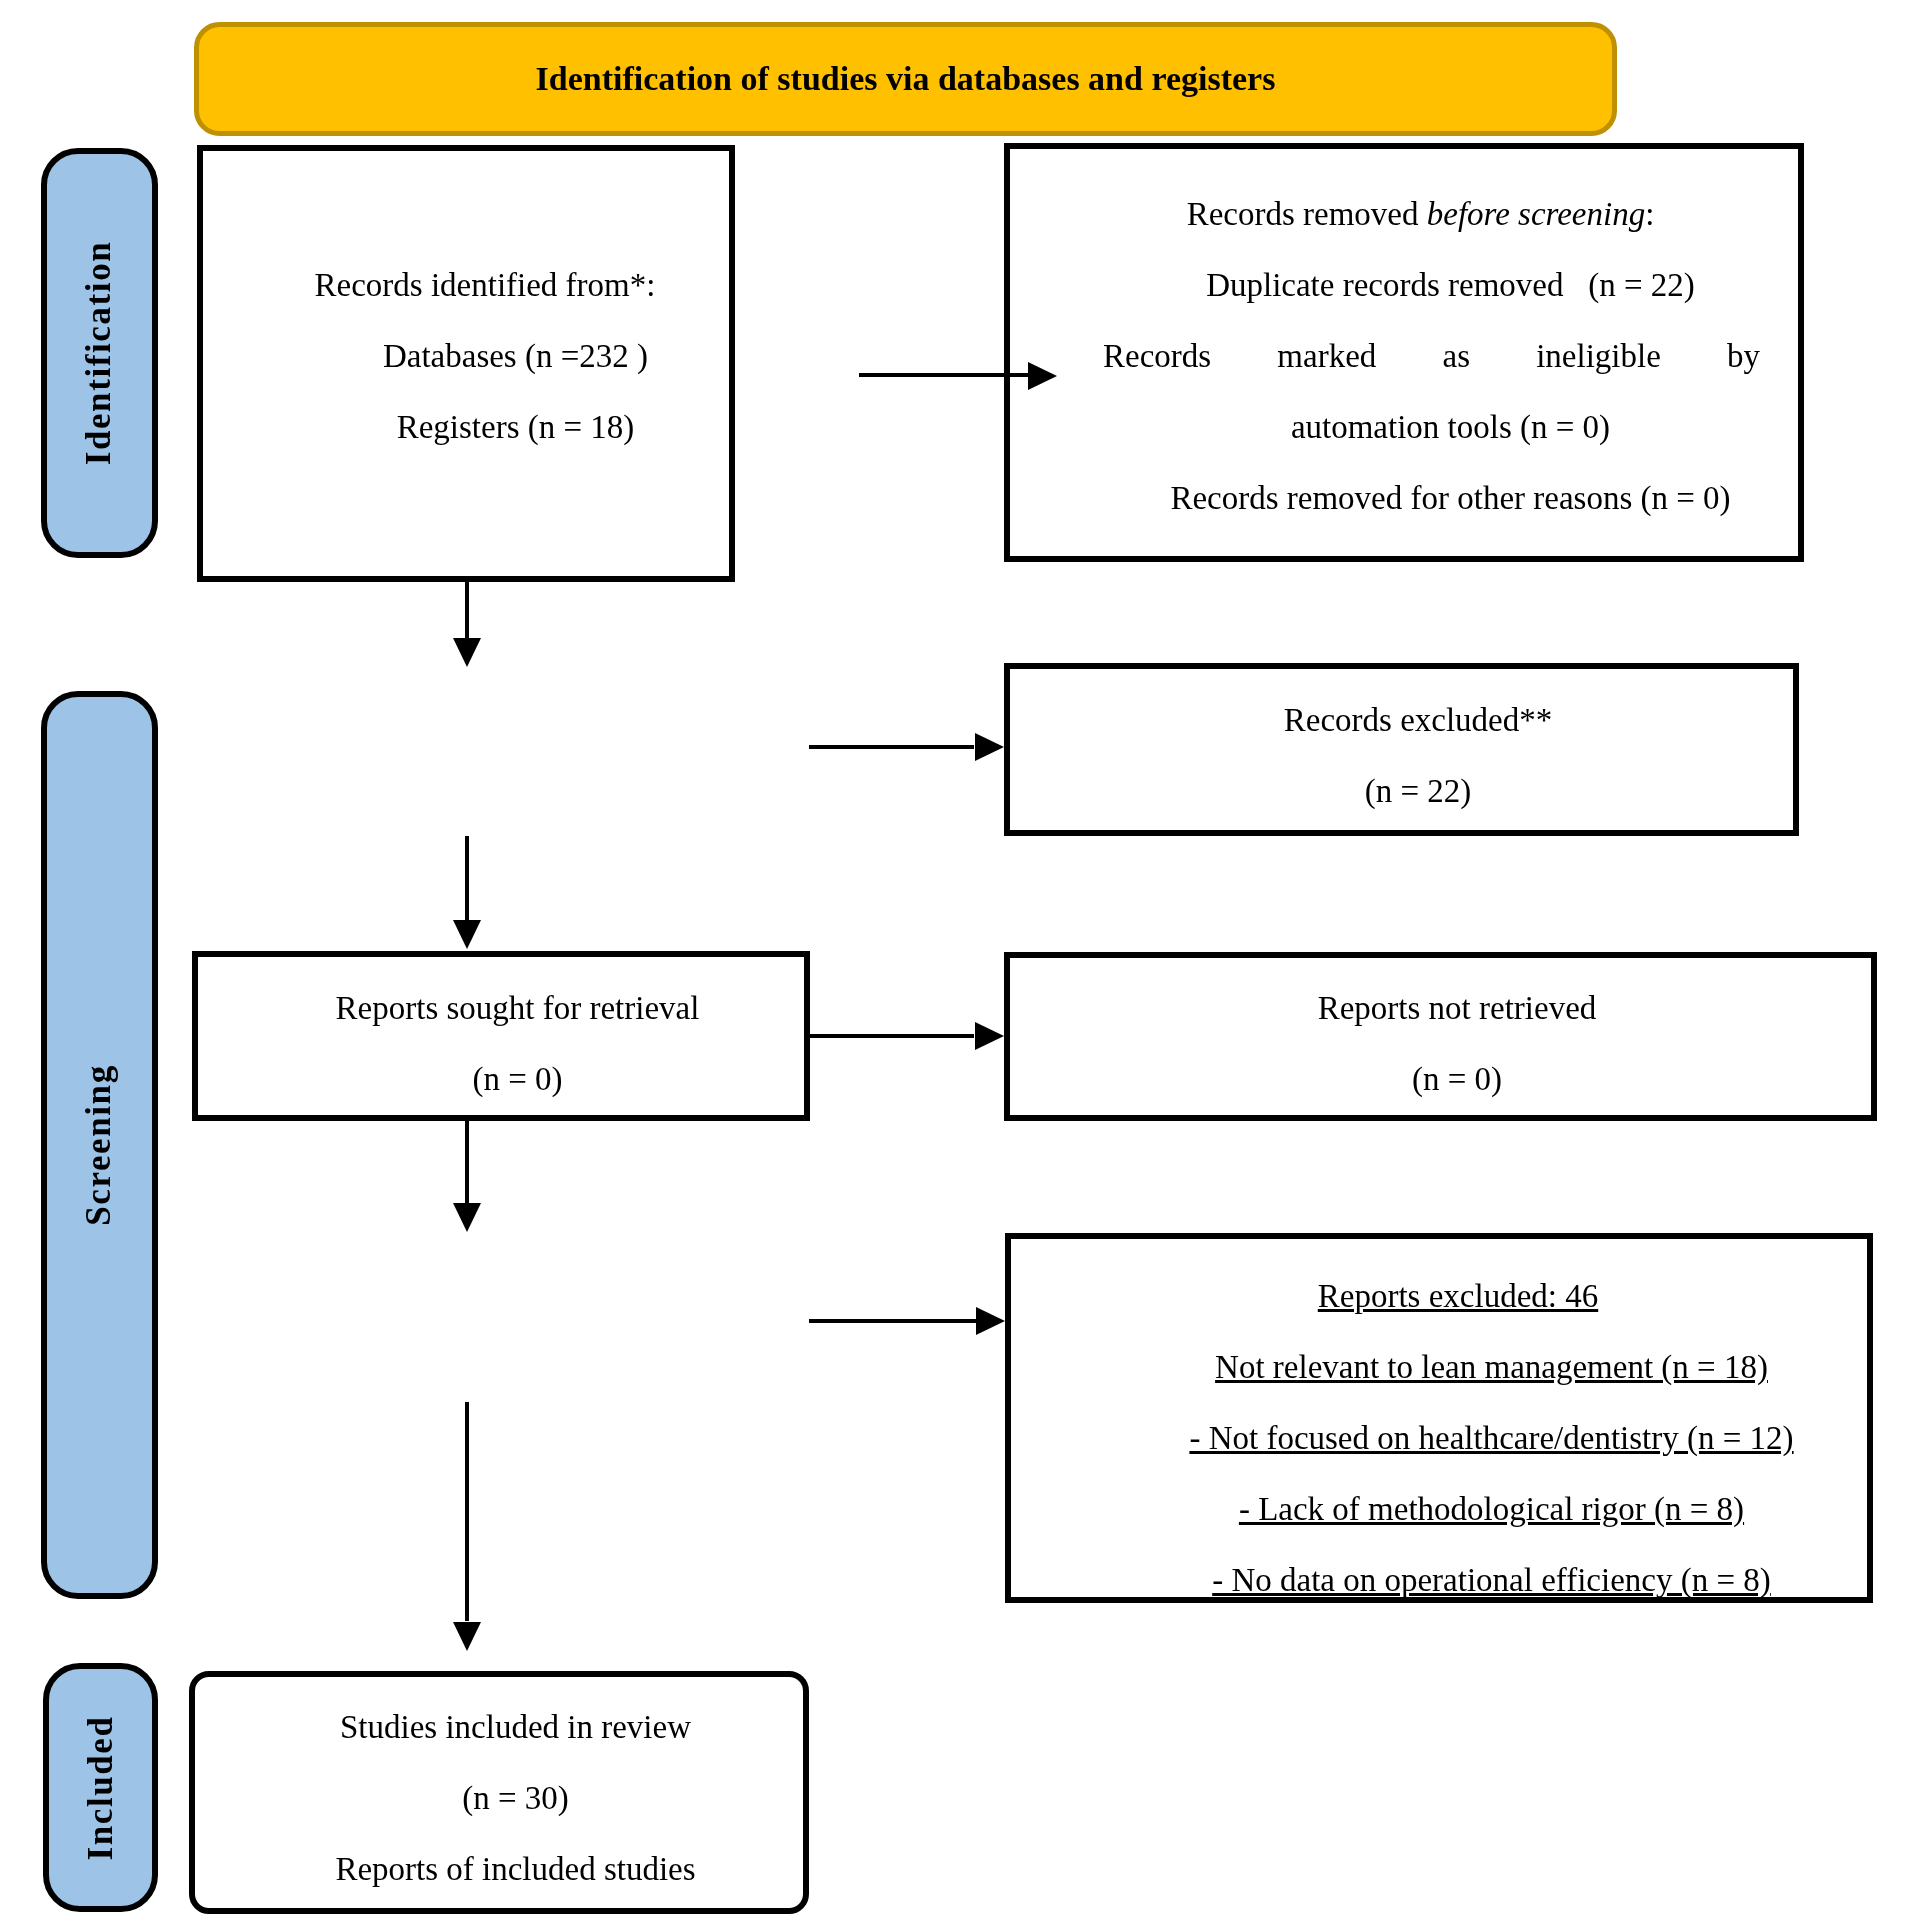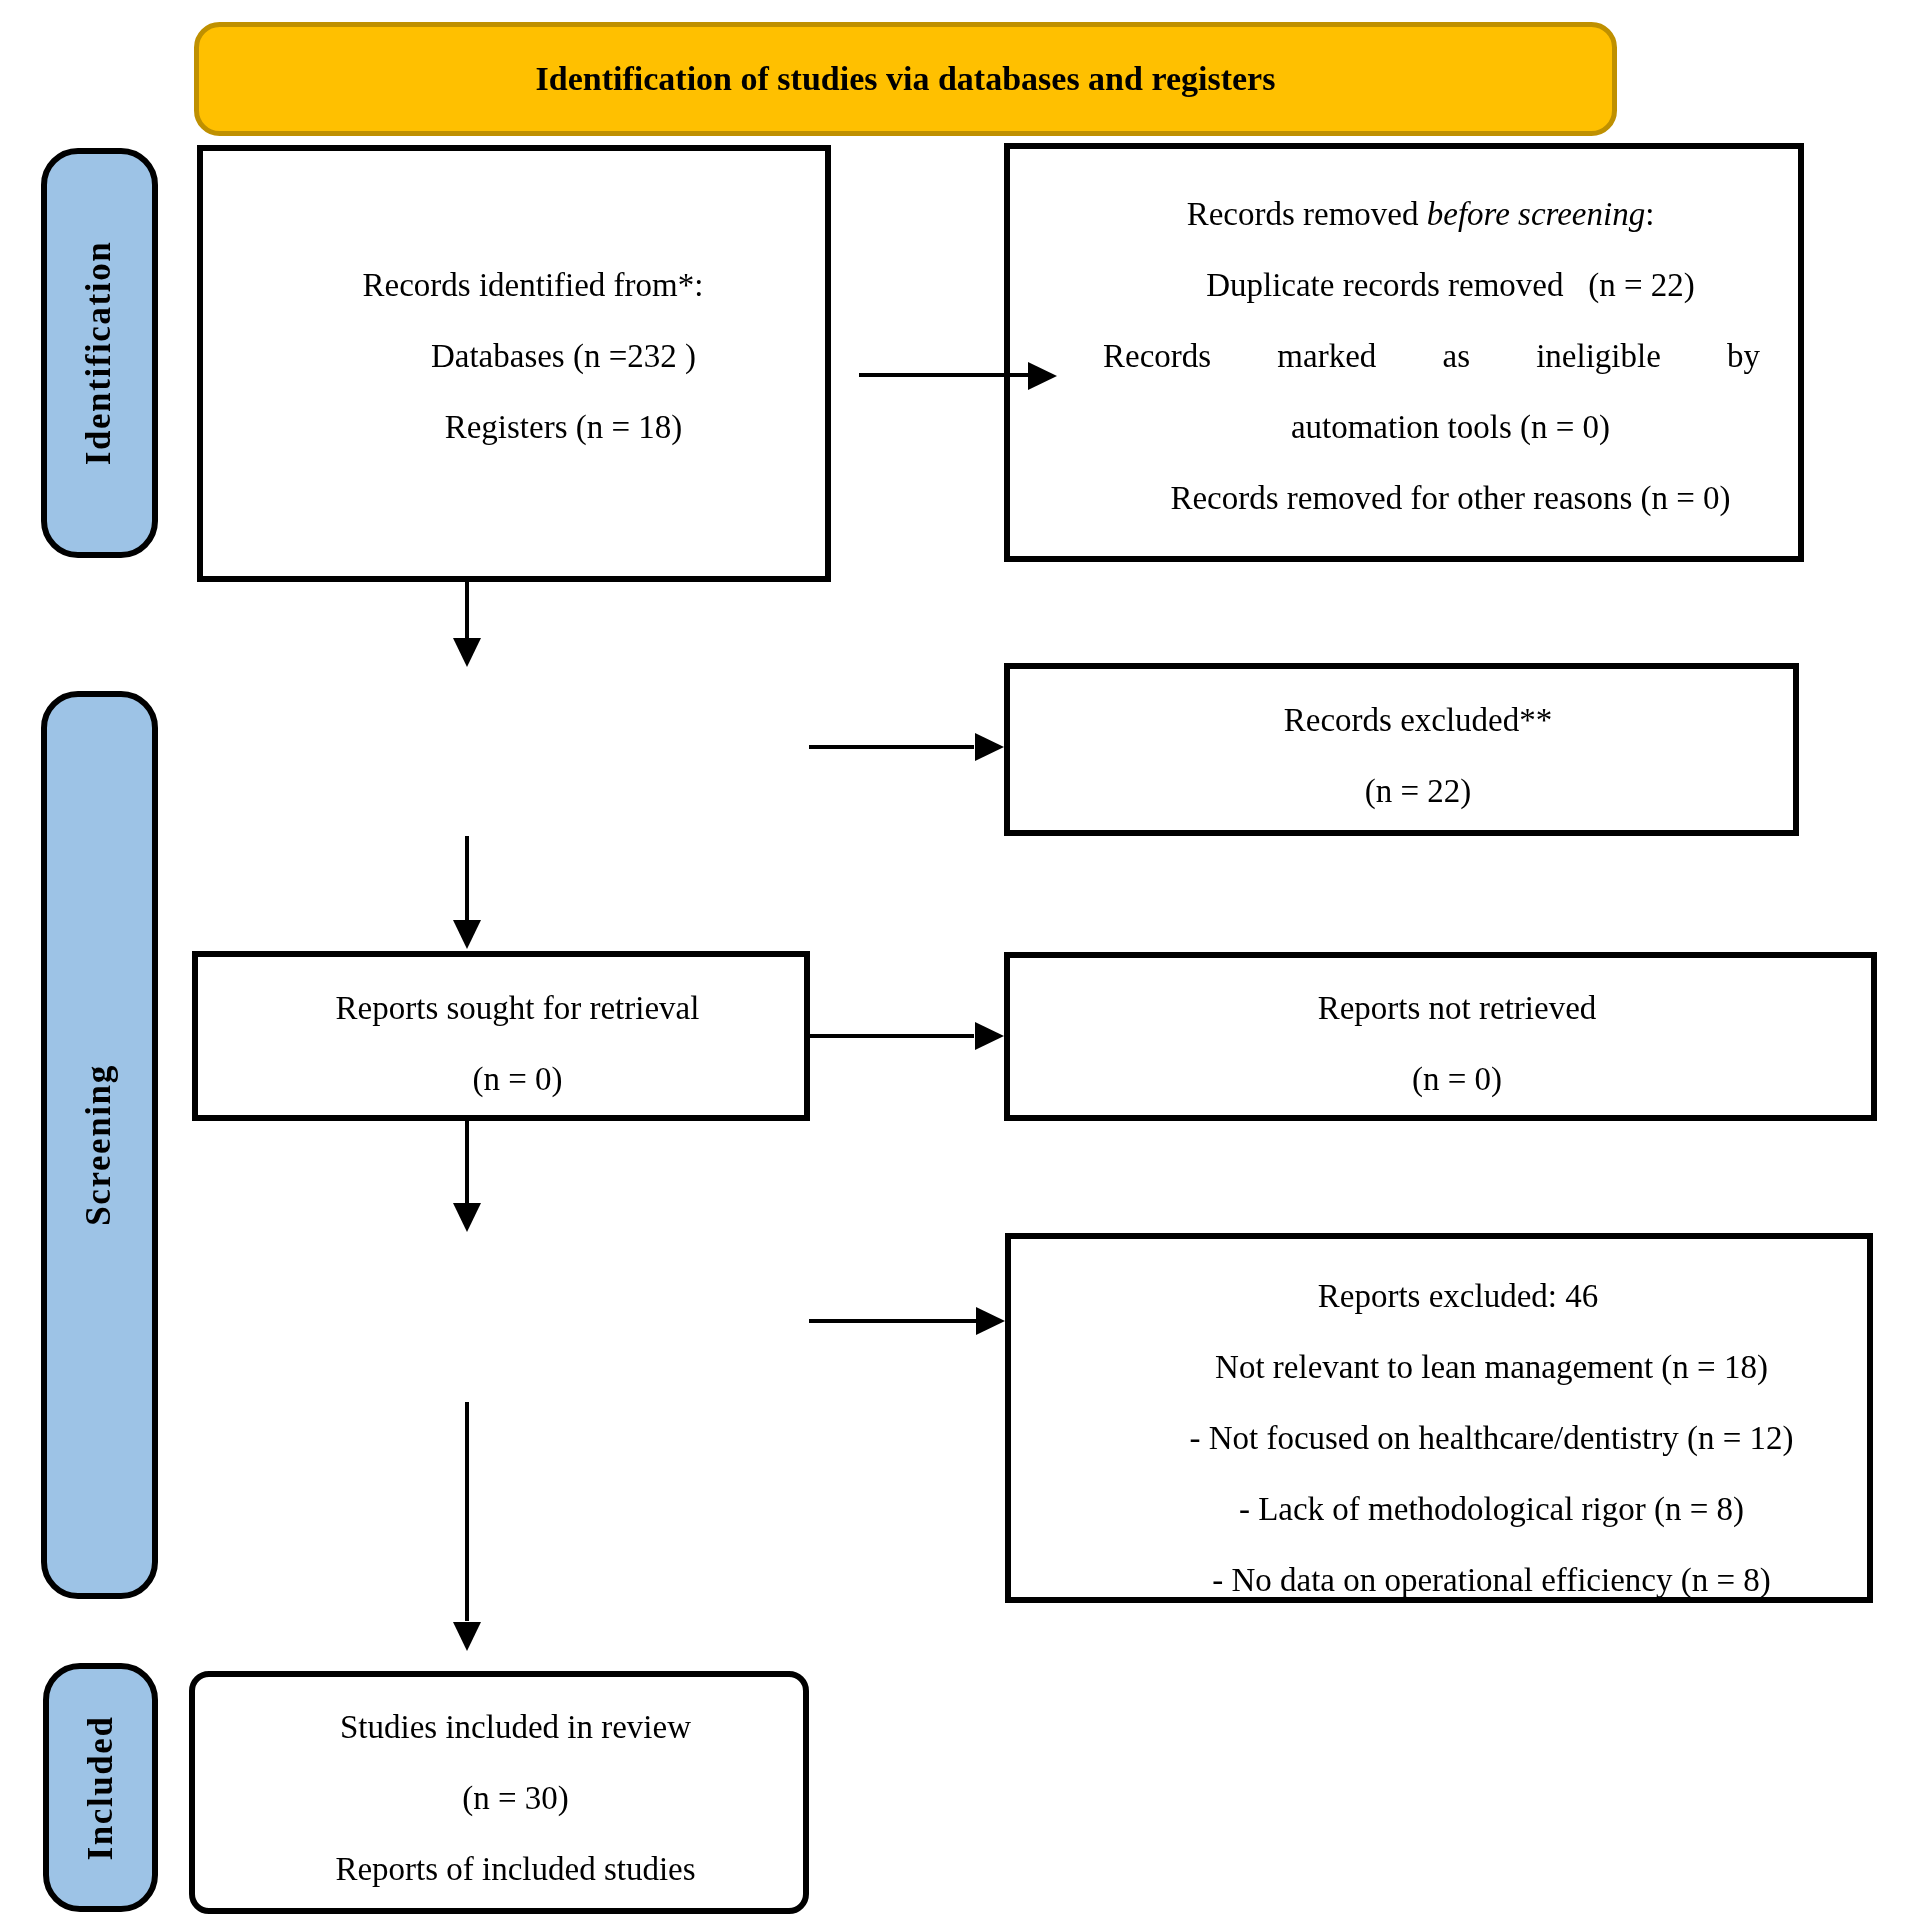--- a/index.html
+++ b/index.html
@@ -61,37 +61,37 @@
     position: absolute;
     background: #ffffff;
     border: 6.4px solid #000000;
     box-sizing: border-box;
     z-index: 2;
     font-size: 33px;
     line-height: 71px;
     color: #000000;
   }
   .fbox .ln { white-space: nowrap; text-align: center; }
-  #box-identified        { left: 181px;  top: 145px;  width: 634px; height: 437px; padding: 99px 0 0 38px; }
+  #box-identified        { left: 181px;  top: 145px;  width: 538px; height: 437px; padding: 99px 0 0 38px; }
   #box-identified .sub   { margin-left: 61px; }
   #box-removed           { left: 988px; top: 143px;  width: 800px; height: 419px; padding: 30px 0 0 33px; }
   #box-removed .sub      { margin-left: 60px; }
   #box-removed .justify  {
     margin-left: 60px;
     width: 657px;
     text-align: justify;
     text-align-last: justify;
     white-space: normal;
   }
   #box-screened          { left: 176px;  top: 666px; width: 618px; height: 170px; padding: 16px 0 0 33px; }
   #box-excluded-records  { left: 988px; top: 663px; width: 795px; height: 173px; padding: 16px 0 0 33px; }
   #box-sought            { left: 176px;  top: 951px; width: 618px; height: 170px; padding: 16px 0 0 33px; }
   #box-not-retrieved     { left: 988px; top: 952px; width: 873px; height: 169px; padding: 15px 0 0 33px; }
   #box-assessed          { left: 176px;  top: 1233px; width: 618px; height: 169px; padding: 16px 0 0 33px; }
-  #box-excluded-reports  { left: 989px; top: 1233px; width: 868px; height: 370px; padding: 22.4px 0 0 38px; }
+  #box-excluded-reports  { left: 989px; top: 1233px; width: 868px; height: 370px; padding: 22.4px 0 0 38px; text-decoration: underline; }
   #box-excluded-reports .sub { margin-left: 67px; }
   #box-included-studies  { left: 173px;  top: 1671px; width: 620px; height: 243px; padding: 15px 0 0 33px; border-radius: 20px; }
   .italic { font-style: italic; }
   
   .vline, .hline, .head-down, .head-right {
     position: absolute;
     z-index: 5;
   }
   .vline { width: 4.3px; background: #000000; }
   .hline { height: 4.3px; background: #000000; }

